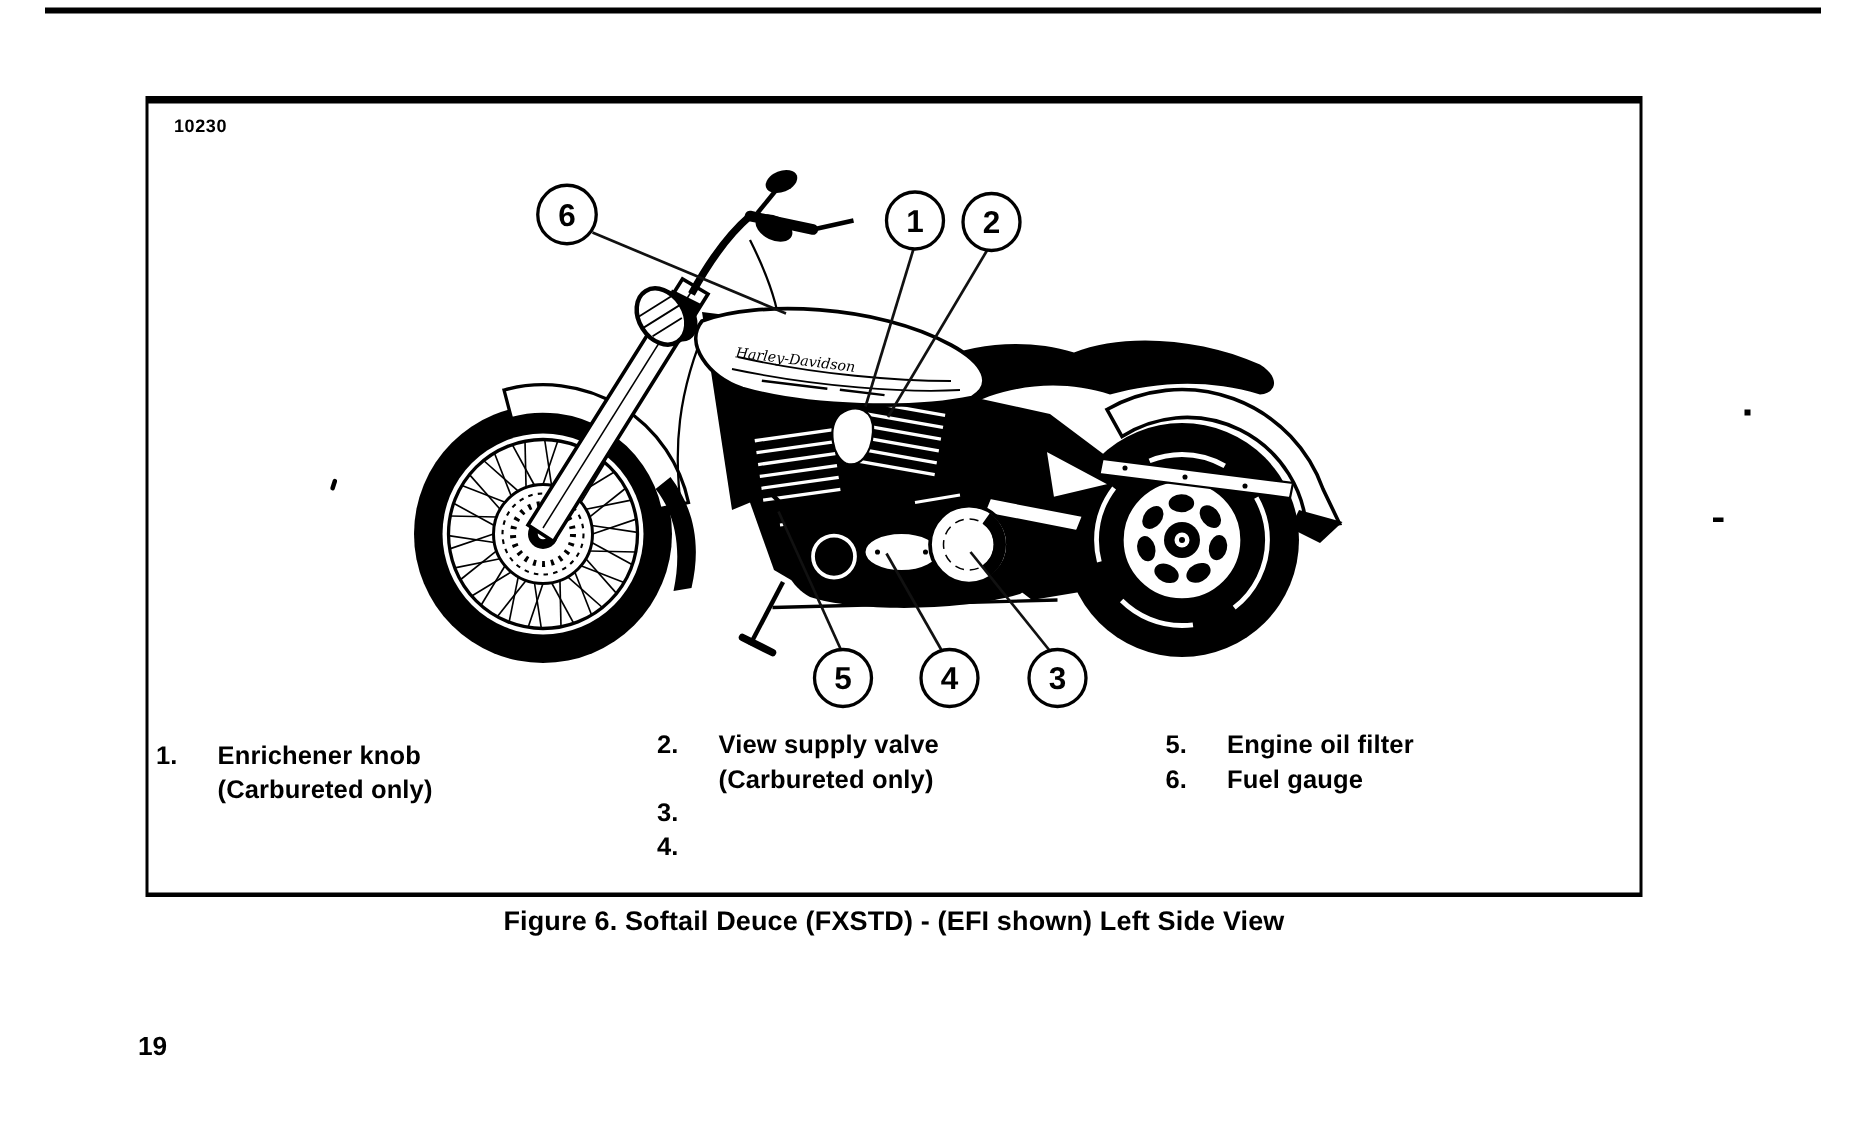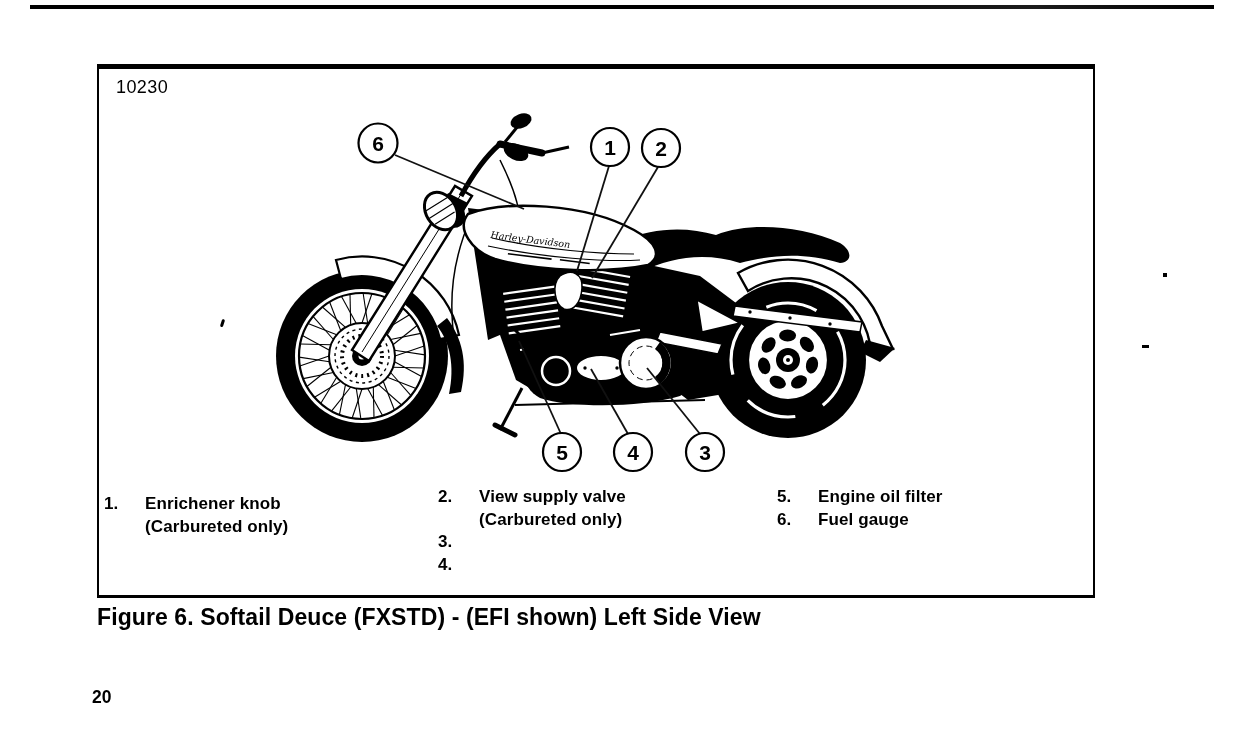--- a/index.html
+++ b/index.html
@@ -5,24 +5,24 @@
   html,body{margin:0;padding:0;}
   body{
     width:1241px;height:750px;position:relative;overflow:hidden;
     background:#fff;color:#000;
     font-family:"Liberation Sans",sans-serif;
   }
   .top-line{position:absolute;left:30px;top:5px;width:1184px;height:4px;
     background:linear-gradient(90deg,#000 0%,#000 55%,#1c1c1c 85%,#000 100%);}
   .figure-box{position:absolute;left:97px;top:64px;width:998px;height:534px;
     border:2px solid #000;border-top-width:5px;border-bottom-width:3px;box-sizing:border-box;background:#fff;}
-  .image-id{position:absolute;left:116px;top:77px;font-size:18px;font-weight:400;letter-spacing:.4px;}
+  .image-id{position:absolute;left:116px;top:77px;font-size:12px;font-weight:700;letter-spacing:.4px;}
   .bike-svg{position:absolute;left:0;top:0;width:1241px;height:750px;pointer-events:none;}
-  .caption{position:absolute;left:97px;top:604px;width:998px;
-    font-weight:700;font-size:23px;letter-spacing:.1px;}
+  .caption{position:absolute;left:97px;top:604px;width:998px;text-align:center;
+    font-weight:700;font-size:18px;letter-spacing:.1px;}
   .page-num{position:absolute;left:92px;top:687px;font-weight:700;font-size:17.5px;}
   .legend-col{position:absolute;font-weight:700;font-size:17px;line-height:22.5px;letter-spacing:.1px;}
   .legend-item{display:flex;align-items:flex-start;}
   .legend-item .num{flex:0 0 41px;}
   .artifact{position:absolute;background:#000;}
   .artifact-tick{position:absolute;width:2.5px;height:8px;background:#000;transform:rotate(18deg);border-radius:2px;}
   svg text{font-family:"Liberation Sans",sans-serif;font-weight:700;font-size:21px;text-anchor:middle;fill:#000;}
   svg text.tank-logo{font-family:"DejaVu Serif",serif;font-style:italic;font-weight:400;font-size:9.5px;fill:#000;}
 </style>
 </head>
@@ -268,17 +268,17 @@
   </div>
   <div class="legend-item">
     <span class="num">6.</span>
     <span class="txt">
       <div>Fuel gauge</div>
     </span>
   </div>
 </div>
 
 <div class="caption">Figure 6. Softail Deuce (FXSTD) - (EFI shown) Left Side View</div>
-<div class="page-num">20</div>
+<div class="page-num">19</div>
 
 <div class="artifact-tick" style="left:221px;top:319px;"></div>
 <div class="artifact" style="left:1163px;top:273px;width:4px;height:4px;"></div>
 <div class="artifact" style="left:1142px;top:345px;width:7px;height:3px;"></div>
 
 </body></html>

